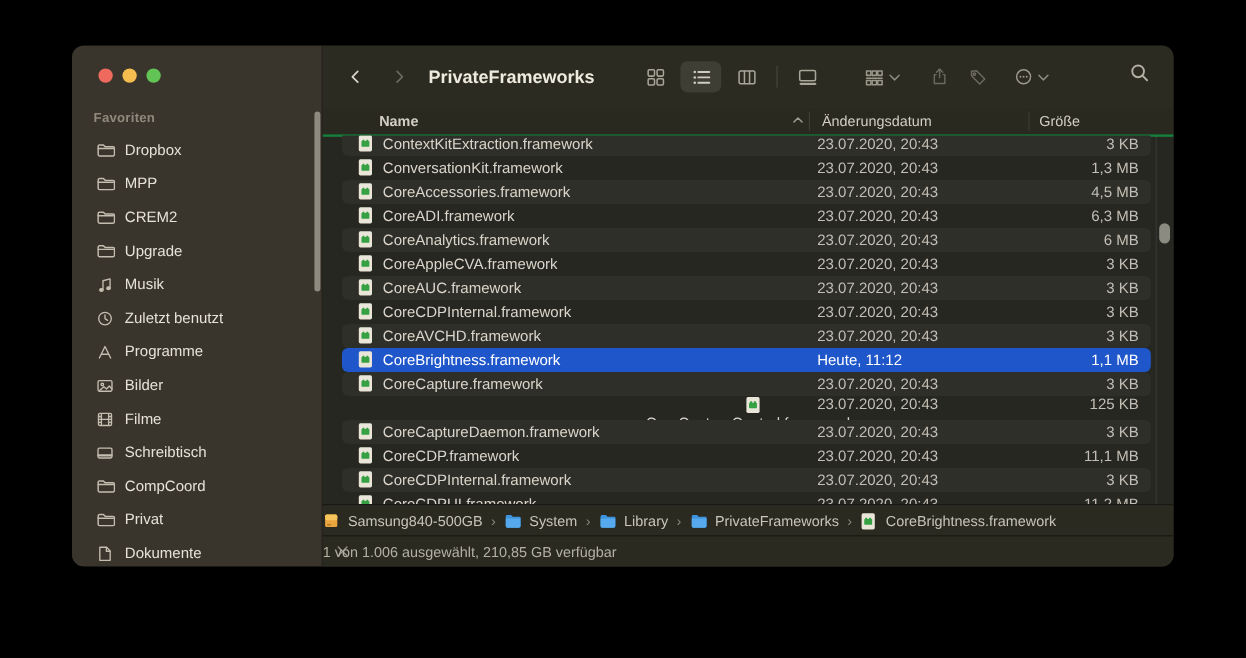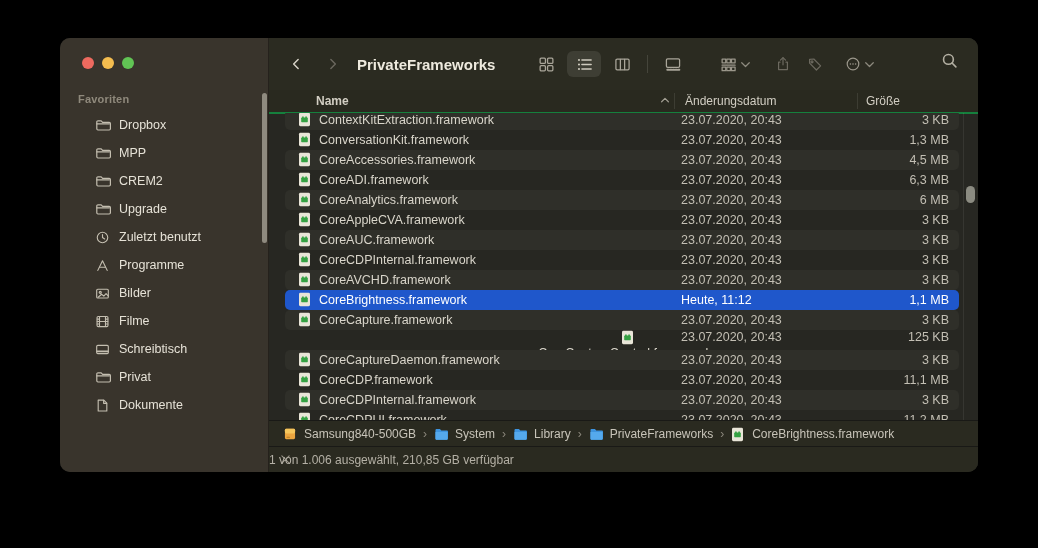--- a/index.html
+++ b/index.html
@@ -6,21 +6,21 @@
     font-family:"Liberation Sans",sans-serif;-webkit-font-smoothing:antialiased;}
   .stage{position:relative;width:1038px;height:548px;background:#000;}
   .window{position:absolute;left:60px;top:38px;width:918px;height:434px;border-radius:10px;
     overflow:hidden;display:flex;background:#272722;box-shadow:0 18px 45px rgba(0,0,0,.65);}
   
   .sidebar{width:208px;flex-shrink:0;position:relative;background:#39342c;border-right:1px solid rgba(0,0,0,.35);}
   .traffic{position:absolute;left:22px;top:19px;display:flex;gap:8px;}
   .traffic span{width:12px;height:12px;border-radius:50%;display:block;}
   .side-label{position:absolute;left:18px;top:55px;font-size:11px;font-weight:bold;color:#8f897c;letter-spacing:.2px;}
   .side-items{position:absolute;left:0;top:73px;right:0;}
-  .side-item{height:28px;display:flex;align-items:center;padding-left:34px;color:#e6e2d7;font-size:12.5px;font-weight:500;cursor:default;}
+  .side-item{height:28px;display:flex;align-items:center;padding-left:19px;color:#e6e2d7;font-size:12.5px;font-weight:500;cursor:default;}
   .side-item .ic{width:17px;height:17px;margin-right:8px;color:#c4beb0;display:flex;align-items:center;justify-content:center;}
   .side-scrollbar{position:absolute;left:202px;top:55px;width:5px;height:150px;border-radius:3px;background:#8f8a7f;}
   
   .content{flex:1;position:relative;background:#272722;}
   .toolbar{position:absolute;left:0;right:0;top:0;height:52px;background:#2b2b21;display:flex;align-items:center;}
   .nav{display:flex;align-items:center;margin-left:16px;gap:14px;}
   .navbtn{width:22px;height:22px;display:flex;align-items:center;justify-content:center;}
   .back{color:#d8d4c9;} .fwd{color:#6a675e;}
   .tb-title{margin-left:14px;font-size:15px;font-weight:bold;color:#eeeade;}
   .viewseg{display:flex;align-items:center;margin-left:34px;gap:4px;}
@@ -46,21 +46,21 @@
   .rowstrip.sel{background:#1f57cb;color:#fff;}
   .r-ic{width:15px;height:16px;margin-left:13px;flex-shrink:0;}
   .r-name{margin-left:6px;white-space:nowrap;}
   .r-date{position:absolute;left:396px;color:#c3bfb4;white-space:nowrap;}
   .r-size{position:absolute;right:10px;text-align:center;color:#c3bfb4;white-space:nowrap;}
   .rowstrip.sel .r-date,.rowstrip.sel .r-size{color:#fff;}
   .vtrack{position:absolute;left:694px;top:75px;width:1px;height:307px;background:rgba(255,255,255,.07);}
   .vthumb{position:absolute;left:697px;top:148px;width:9px;height:17px;border-radius:4.5px;background:#8b8b81;}
   
   .pathbar{position:absolute;left:0;right:0;top:382px;height:26px;background:#2a2a20;border-top:1px solid #191916;
-    display:flex;align-items:center;padding-left:14px;font-size:12px;color:#c8c4b9;}
+    display:flex;align-items:center;font-size:12px;color:#c8c4b9;}
   .crumb{display:flex;align-items:center;gap:6px;}
   .crumb .ic{width:15px;height:14px;display:flex;align-items:center;}
   .crumb-sep{color:#8b877b;margin:0 7px;font-size:12px;}
   
   .statusbar{position:absolute;left:0;right:0;top:408px;height:26px;background:#2a2a20;border-top:1px solid #191916;}
   .st-close{position:absolute;left:10px;top:6px;color:#9c988c;}
   .st-text{position:absolute;left:0;right:16px;top:6px;text-align:left;font-size:12px;color:#b4b0a5;}
   svg{display:block;}
 </style>
 </head>
@@ -109,20 +109,30 @@
               <svg width="16" height="16" viewBox="0 0 16 16" fill="none" stroke="currentColor" stroke-width="1.2" stroke-linecap="round" stroke-linejoin="round">
                 <path d="M1.8 5c0-.7.5-1.2 1.2-1.2h3.2l1.4 1.5h6.6c.7 0 1.2.5 1.2 1.2v5.3c0 .7-.5 1.2-1.2 1.2H3c-.7 0-1.2-.5-1.2-1.2z"></path>
                 <path d="M1.8 6.8h12.6"></path>
               </svg>
             </span>
             <span>Upgrade</span>
           </div>
           <div class="side-item">
             <span class="ic">
               <svg width="15" height="15" viewBox="0 0 16 16" fill="none" stroke="currentColor" stroke-width="1.2" stroke-linecap="round" stroke-linejoin="round">
+                <path d="M6.2 12.3V4.2l6.3-1.6v8.1"></path>
+                <ellipse cx="4.8" cy="12.4" rx="1.5" ry="1.2" fill="currentColor"></ellipse>
+                <ellipse cx="11.1" cy="10.8" rx="1.5" ry="1.2" fill="currentColor"></ellipse>
+              </svg>
+            </span>
+            <span>Musik</span>
+          </div>
+          <div class="side-item">
+            <span class="ic">
+              <svg width="15" height="15" viewBox="0 0 16 16" fill="none" stroke="currentColor" stroke-width="1.2" stroke-linecap="round" stroke-linejoin="round">
                 <circle cx="8" cy="8" r="5.6"></circle>
                 <path d="M8 4.8V8l2.3 1.6"></path>
               </svg>
             </span>
             <span>Zuletzt benutzt</span>
           </div>
           <div class="side-item">
             <span class="ic">
               <svg width="15" height="15" viewBox="0 0 16 16" fill="none" stroke="currentColor" stroke-width="1.2" stroke-linecap="round" stroke-linejoin="round">
                 <path d="M3 13.2 8 3l5 10.2"></path>
@@ -151,20 +161,29 @@
             <span>Filme</span>
           </div>
           <div class="side-item">
             <span class="ic">
               <svg width="15" height="15" viewBox="0 0 16 16" fill="none" stroke="currentColor" stroke-width="1.2" stroke-linecap="round" stroke-linejoin="round">
                 <rect x="1.8" y="3.6" width="12.4" height="8.8" rx="1.2"></rect>
                 <path d="M2.2 10h11.6" stroke-width="2"></path>
               </svg>
             </span>
             <span>Schreibtisch</span>
+          </div>
+          <div class="side-item">
+            <span class="ic">
+              <svg width="16" height="16" viewBox="0 0 16 16" fill="none" stroke="currentColor" stroke-width="1.2" stroke-linecap="round" stroke-linejoin="round">
+                <path d="M1.8 5c0-.7.5-1.2 1.2-1.2h3.2l1.4 1.5h6.6c.7 0 1.2.5 1.2 1.2v5.3c0 .7-.5 1.2-1.2 1.2H3c-.7 0-1.2-.5-1.2-1.2z"></path>
+                <path d="M1.8 6.8h12.6"></path>
+              </svg>
+            </span>
+            <span>CompCoord</span>
           </div>
           <div class="side-item">
             <span class="ic">
               <svg width="16" height="16" viewBox="0 0 16 16" fill="none" stroke="currentColor" stroke-width="1.2" stroke-linecap="round" stroke-linejoin="round">
                 <path d="M1.8 5c0-.7.5-1.2 1.2-1.2h3.2l1.4 1.5h6.6c.7 0 1.2.5 1.2 1.2v5.3c0 .7-.5 1.2-1.2 1.2H3c-.7 0-1.2-.5-1.2-1.2z"></path>
                 <path d="M1.8 6.8h12.6"></path>
               </svg>
             </span>
             <span>Privat</span>
           </div>

